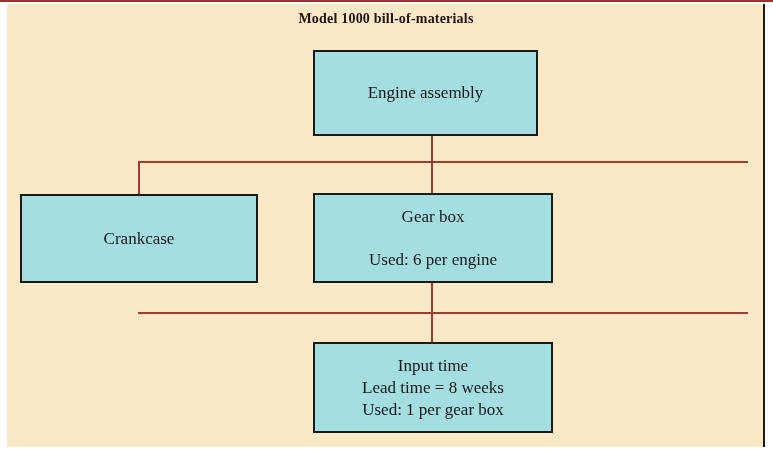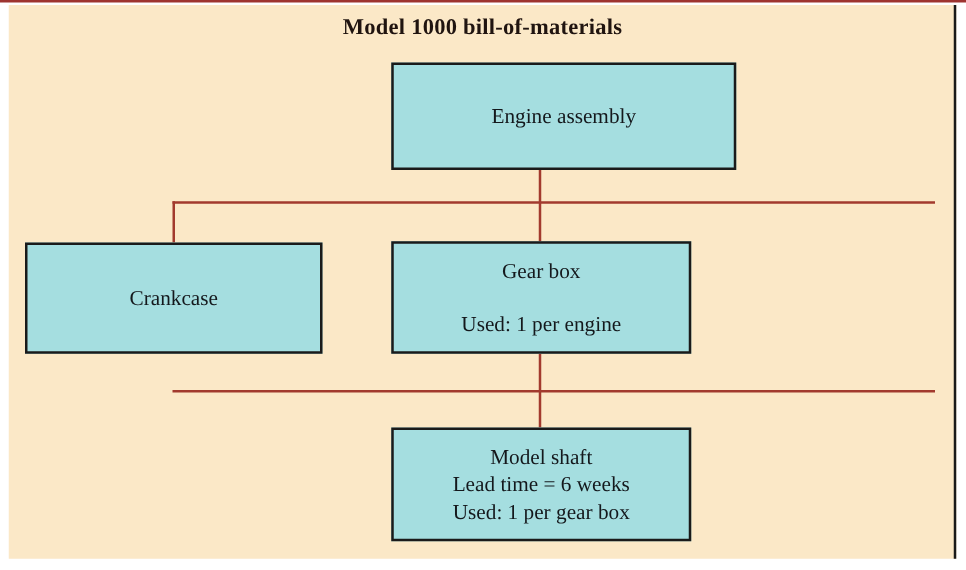--- a/index.html
+++ b/index.html
@@ -33,21 +33,21 @@
     border-right: 2px solid var(--node-border, #1A1A1A);
     box-sizing: border-box;
   }
   .title {
     position: absolute;
     left: 7px;
     top: 11px;
     width: 758px;
     text-align: center;
     font-weight: bold;
-    font-size: 18px;
+    font-size: 14px;
     letter-spacing: 0.2px;
     color: #201410;
   }
   .conn {
     position: absolute;
     background: var(--connector, #A23A2E);
   }
   .conn-engine-drop    { left: 431px; top: 136px; width: 2px; height: 58px; }
   .conn-level1-h       { left: 138px; top: 161px; width: 610px; height: 2px; }
   .conn-crankcase-drop { left: 138px; top: 161px; width: 2px; height: 33px; }
@@ -60,21 +60,21 @@
     box-sizing: border-box;
     display: flex;
     flex-direction: column;
     align-items: center;
     justify-content: center;
     text-align: center;
     font-size: 17px;
     line-height: 22px;
     color: #14181C;
   }
-  .node-engine    { left: 313px; top: 50px;  width: 276px; height: 86px; }
+  .node-engine    { left: 313px; top: 50px;  width: 225px; height: 86px; }
   .node-crankcase { left: 20px;  top: 194px; width: 238px; height: 89px; }
   .node-gearbox   { left: 313px; top: 193px; width: 240px; height: 90px; gap: 21px; }
   .node-inputshaft{ left: 313px; top: 342px; width: 240px; height: 91px; }
 </style>
 </head>
 <body>
 
 <div class="canvas">
 
   <div class="top-rule"></div>
@@ -92,22 +92,22 @@
   <div class="node node-engine">
     <span>Engine assembly</span>
   </div>
 
   <div class="node node-crankcase">
     <span>Crankcase</span>
   </div>
 
   <div class="node node-gearbox">
     <span>Gear box</span>
-    <span>Used: 1 per engine</span>
+    <span>Used: 6 per engine</span>
   </div>
 
   <div class="node node-inputshaft">
-    <span>Model shaft</span>
-    <span>Lead time = 6 weeks</span>
+    <span>Input time</span>
+    <span>Lead time = 8 weeks</span>
     <span>Used: 1 per gear box</span>
   </div>
 
 </div>
 
 </body></html>

